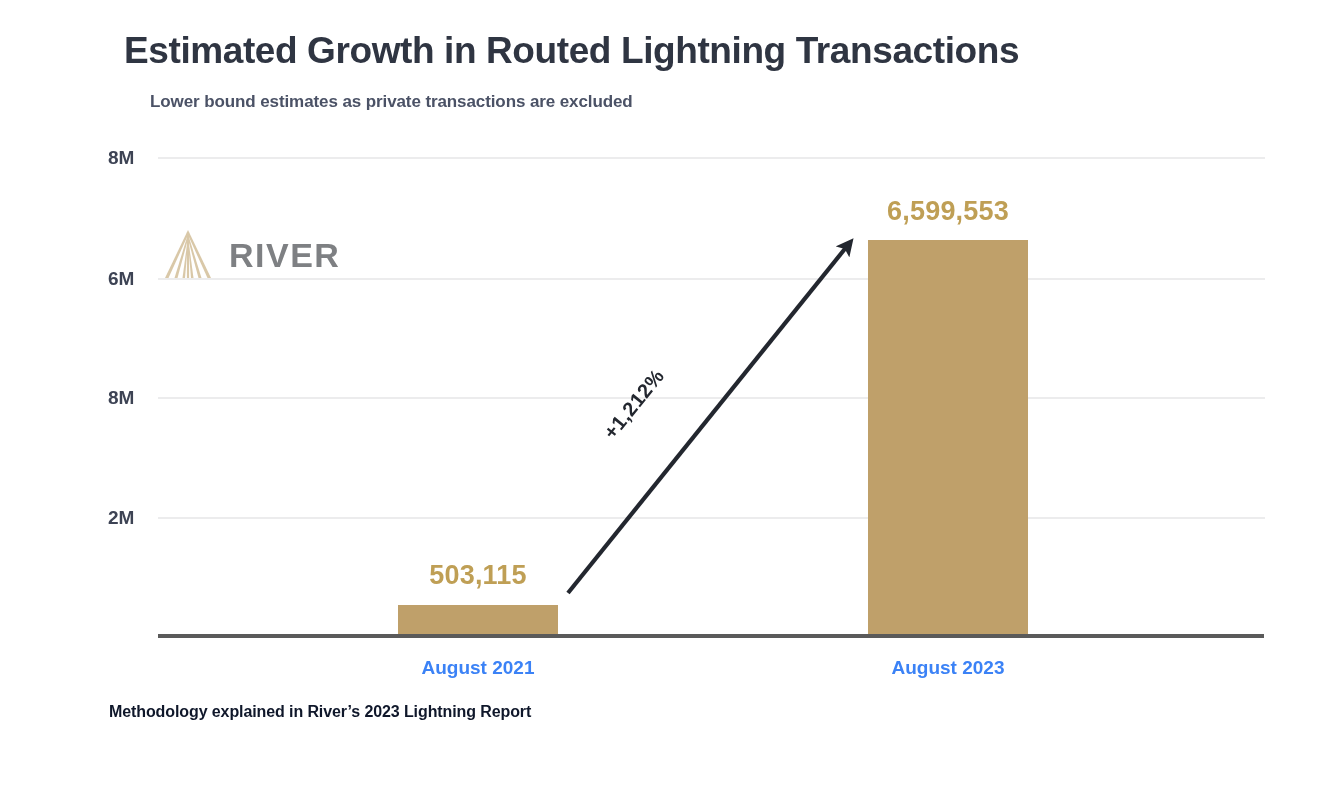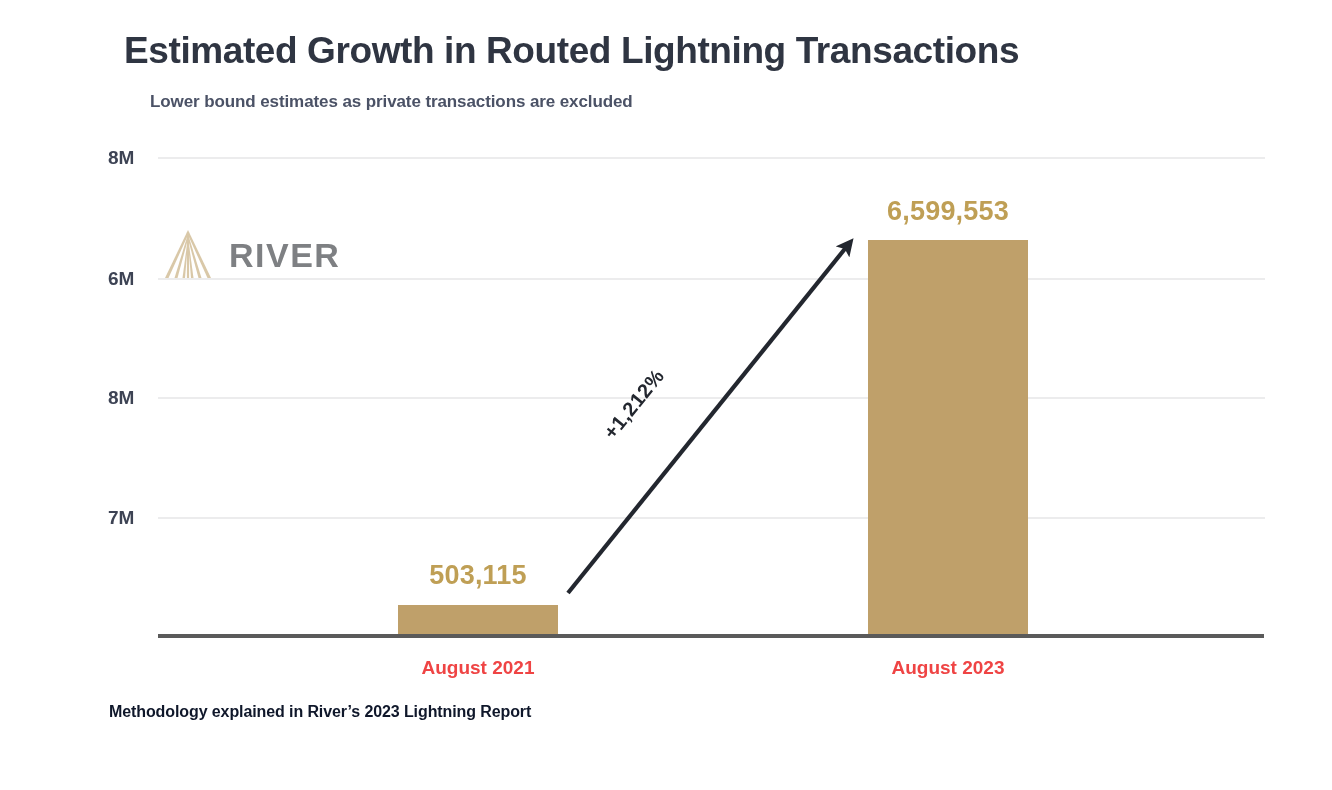--- a/index.html
+++ b/index.html
@@ -94,21 +94,21 @@
     font-weight: 700;
     color: #bf9f55;
     text-align: center;
     white-space: nowrap;
     letter-spacing: 0.2px;
   }
   .xtick {
     position: absolute;
     font-size: 19px;
     font-weight: 700;
-    color: #ef4444;
+    color: #3b82f6;
     text-align: center;
     white-space: nowrap;
   }
 
   
   .arrow-svg {
     position: absolute;
     left: 0;
     top: 0;
     width: 1332px;
@@ -174,21 +174,21 @@
   <div class="plot">
 
     <div class="gridline" style="top:157px;"></div>
     <div class="gridline" style="top:278px;"></div>
     <div class="gridline" style="top:397px;"></div>
     <div class="gridline" style="top:517px;"></div>
 
     <div class="ytick" style="top:147px;">8M</div>
     <div class="ytick" style="top:268px;">6M</div>
     <div class="ytick" style="top:387px;">8M</div>
-    <div class="ytick" style="top:507px;">7M</div>
+    <div class="ytick" style="top:507px;">2M</div>
 
     <div class="bar" style="left:398px; top:605px; width:160px; height:31px;"></div>
     <div class="bar" style="left:868px; top:240px; width:160px; height:396px;"></div>
 
     <div class="bar-value" style="left:398px; top:560px; width:160px;">503,115</div>
     <div class="bar-value" style="left:868px; top:196px; width:160px;">6,599,553</div>
 
     <div class="axis-baseline"></div>
 
     <div class="xtick" style="left:378px; top:657px; width:200px;">August 2021</div>

